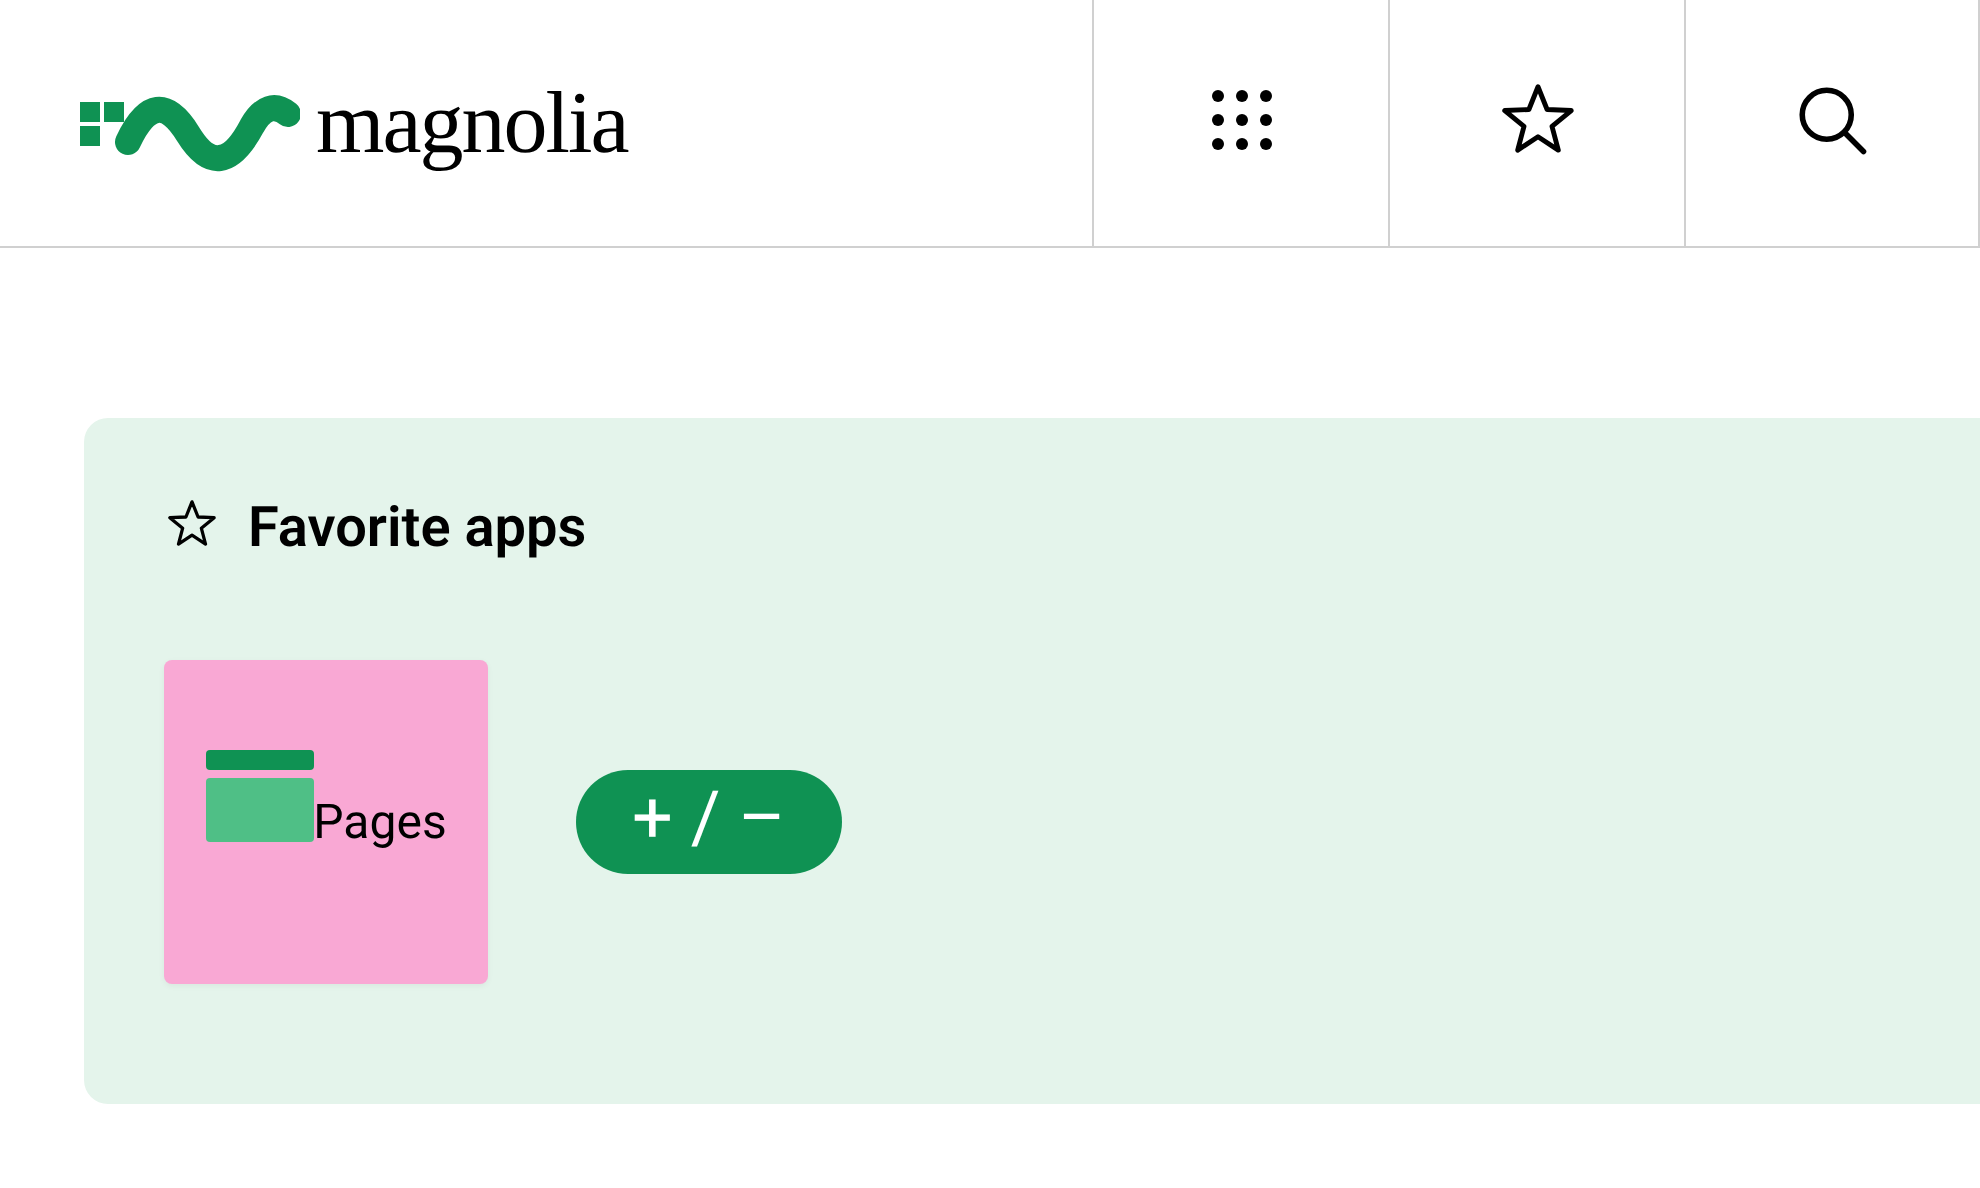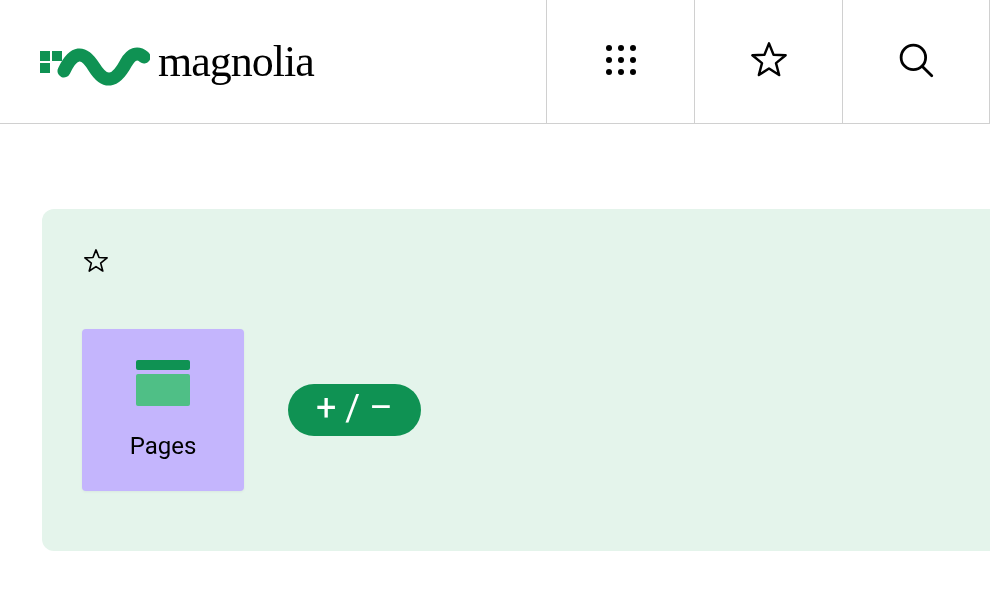--- a/index.html
+++ b/index.html
@@ -73,26 +73,26 @@
       font-size: 28px;
       font-weight: 600;
       color: #000000;
     }
     .favorites-body {
       display: flex;
       align-items: center;
       gap: 44px;
     }
     .app-tile {
-      background: #c4b5fd;
+      background: #f9a8d4;
       width: 162px;
       height: 162px;
       border-radius: 4px;
       display: flex;
-      flex-direction: column;
+      flex-direction: row;
       align-items: center;
       justify-content: center;
       cursor: pointer;
       box-shadow: 0 1px 3px rgba(0,0,0,0.05);
     }
     .app-tile-icon {
       margin-bottom: 22px;
     }
     .app-tile-label {
       font-size: 24px;
@@ -165,20 +165,21 @@
 </div>
 
 <div class="content">
   <div class="favorites-panel">
     <div class="favorites-header">
       <span>
         <svg width="28" height="28" viewBox="0 0 24 24">
           <path d="M12 2.5 L14.6 9 L21.5 9.3 L16 13.8 L17.8 20.6 L12 16.8 L6.2 20.6 L8 13.8 L2.5 9.3 L9.4 9 Z" fill="none" stroke="#000" stroke-width="1.4" stroke-linejoin="round"></path>
         </svg>
       </span>
+      <span class="favorites-title">Favorite apps</span>
     </div>
     <div class="favorites-body">
       <div class="app-tile">
         <span class="app-tile-icon">
           <svg width="54" height="46" viewBox="0 0 54 46">
             <rect x="0" y="0" width="54" height="10" rx="2" fill="#0f9253"></rect>
             <rect x="0" y="14" width="54" height="32" rx="2" fill="#4fbf86"></rect>
           </svg>
         </span>
         <span class="app-tile-label">Pages</span>

